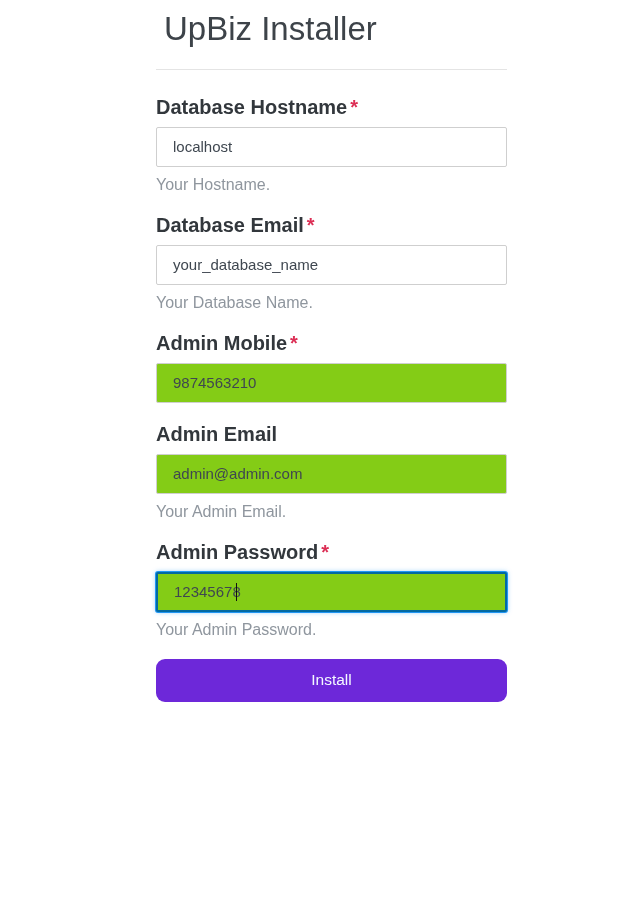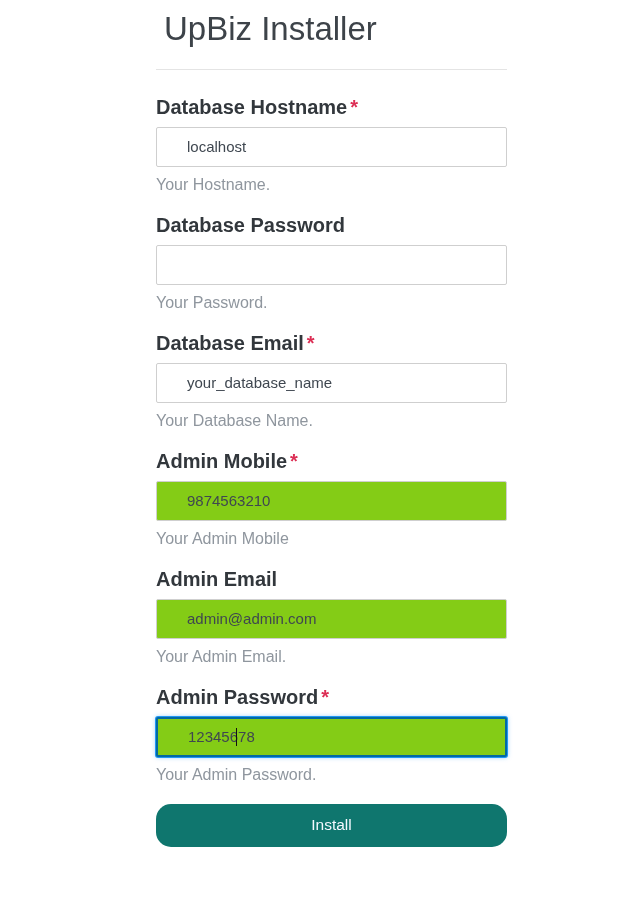--- a/index.html
+++ b/index.html
@@ -40,21 +40,21 @@
     color: #dc2f55;
     font-weight: 700;
     margin-left: 3px;
   }
   .input-wrap { position: relative; }
   .field-input {
     display: block;
     width: 100%;
     box-sizing: border-box;
     height: 40px;
-    padding: 0 30px;
+    padding: 0 16px;
     font-family: "Liberation Sans", "DejaVu Sans", sans-serif;
     font-size: 15px;
     color: #3f4750;
     background: #ffffff;
     border: 1px solid #cfcfcf;
     border-radius: 2px;
     outline: none;
   }
   .field-input.autofill { background: #84cc16; }
   .field-input.focused {
@@ -74,26 +74,26 @@
     margin-top: 9px;
     font-size: 16px;
     color: #8f969e;
   }
   .install-button {
     display: block;
     width: 100%;
     box-sizing: border-box;
     height: 43px;
     margin-top: 17px;
-    background: #0f766e;
+    background: #6d28d9;
     color: #f4f9ff;
     font-family: "Liberation Sans", "DejaVu Sans", sans-serif;
     font-size: 15.5px;
     border: none;
-    border-radius: 15px;
+    border-radius: 9px;
     cursor: pointer;
   }
 </style>
 </head>
 <body>
 
 <div class="container">
 
   <h1 class="page-title">UpBiz Installer</h1>
   <hr class="title-divider">
@@ -102,42 +102,34 @@
 
     <div class="form-group">
       <label class="field-label"><span>Database Hostname</span><span class="required-asterisk">*</span></label>
       <div class="input-wrap">
         <input class="field-input" type="text" value="localhost" style="">
       </div>
       <div class="field-help">Your Hostname.</div>
     </div>
 
 
-    <div class="form-group">
-      <label class="field-label"><span>Database Password</span></label>
-      <div class="input-wrap">
-        <input class="field-input" type="text" value="" style="">
-      </div>
-      <div class="field-help">Your Password.</div>
-    </div>
 
     <div class="form-group">
       <label class="field-label"><span>Database Email</span><span class="required-asterisk">*</span></label>
       <div class="input-wrap">
         <input class="field-input" type="text" value="your_database_name" style="">
       </div>
       <div class="field-help">Your Database Name.</div>
     </div>
 
     <div class="form-group">
       <label class="field-label"><span>Admin Mobile</span><span class="required-asterisk">*</span></label>
       <div class="input-wrap">
         <input class="field-input autofill" type="text" value="9874563210" style="">
       </div>
-      <div class="field-help">Your Admin Mobile</div>
     </div>
 
     <div class="form-group">
       <label class="field-label"><span>Admin Email</span></label>
       <div class="input-wrap">
         <input class="field-input autofill" type="text" value="admin@admin.com" style="">
       </div>
       <div class="field-help">Your Admin Email.</div>
     </div>
 

